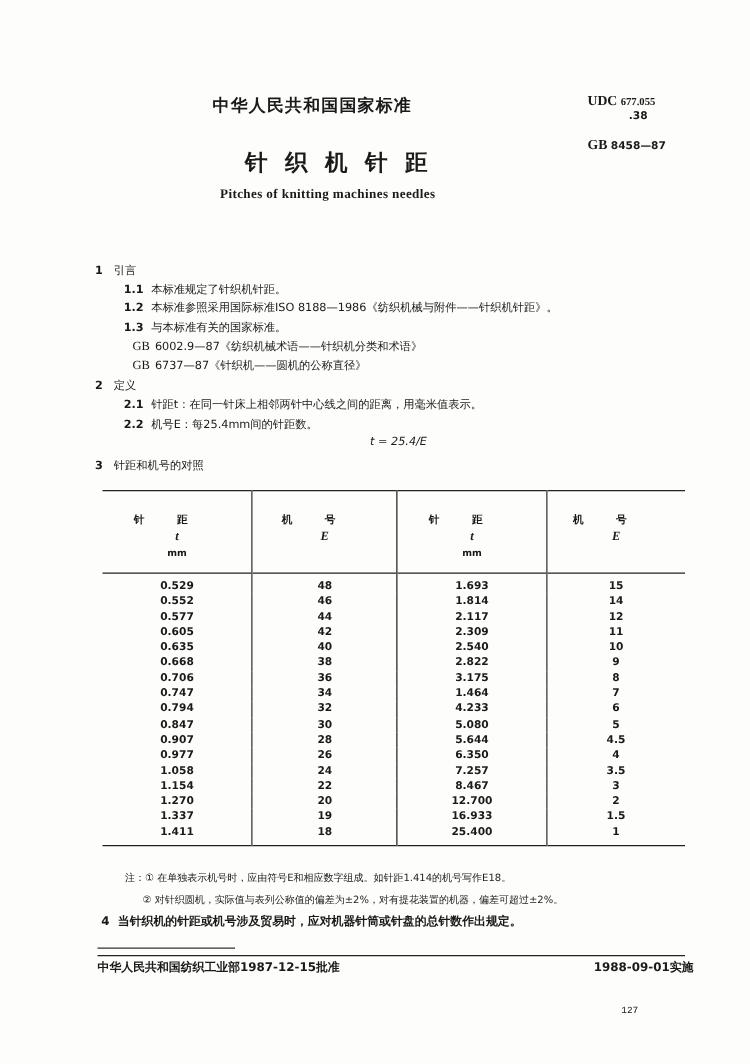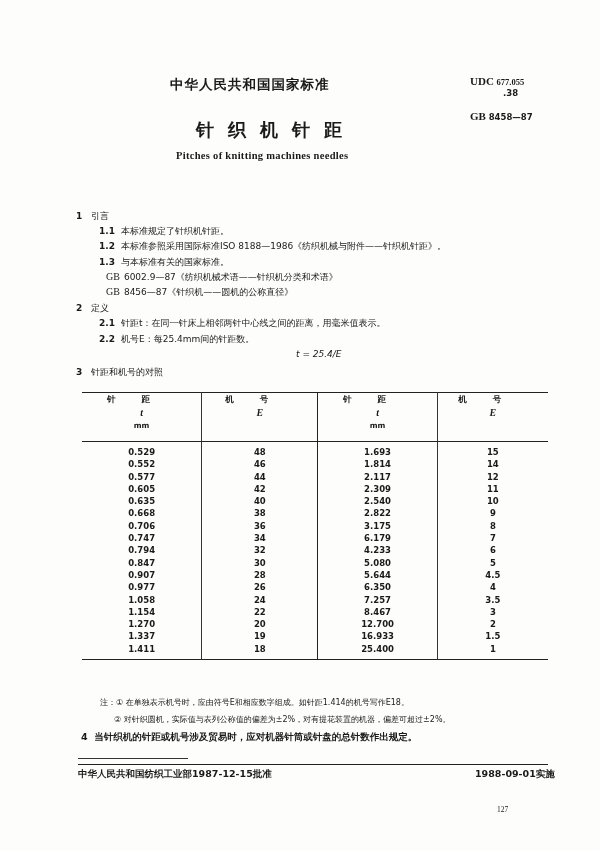--- a/index.html
+++ b/index.html
@@ -25,42 +25,42 @@
   .sec b.n { width:15px; }
   .ref { left:106px; font-size:9px; }
   .ref .gbl { font-family:"Liberation Serif", serif; font-size:10px; margin-right:4px; }
   .formula { left:296px; top:349px; font-size:9px; font-style:italic; }
 
   table.data {
     position:absolute; left:82px; top:392px; width:466px; border-collapse:collapse;
     font-size:8.5px; font-weight:bold;
   }
   table.data th, table.data td { text-align:center; padding:0; }
-  table.data th { height:48px; vertical-align:top; padding-top:0; font-weight:bold; line-height:13px; }
+  table.data th { height:48px; vertical-align:top; padding-top:17px; font-weight:bold; line-height:13px; }
   table.data thead tr { border-top:1.5px solid #222; border-bottom:1.5px solid #222; }
   table.data tbody { border-bottom:1.5px solid #222; }
   table.data td { height:12.3px; line-height:12.3px; }
   table.data tbody tr:first-child td { padding-top:4px; }
   table.data tbody tr:last-child td { padding-bottom:4px; }
   .c1 { width:120px; border-right:1px solid #333; }
   .c2 { width:116px; border-right:1.5px solid #222; }
   .c3 { width:119px; border-right:1px solid #333; }
   .c4 { width:111px; }
   .it { font-style:italic; font-family:"Liberation Serif", serif; font-size:10px; }
   .unit { font-size:7.5px; }
   .hdr-cn { letter-spacing:26px; }
 
   .note1 { left:100px; top:697px; font-size:8px; }
   .note2 { left:114px; top:714px; font-size:8px; }
   .s4 { left:81px; top:731px; font-size:9.5px; font-weight:bold; }
   .rule-short { left:78px; top:758px; width:110px; border-top:1px solid #333; }
   .rule-bottom { left:78px; top:764px; width:470px; border-top:1.5px solid #222; }
   .approve { left:78px; top:768px; font-size:9.5px; font-weight:bold; }
   .effective { left:475px; top:768px; font-size:9.5px; font-weight:bold; }
-  .page-no { left:497px; top:805px; font-size:7.5px; font-family:Liberation Serif, serif; }
+  .page-no { left:497px; top:805px; font-size:7.5px; font-family:Liberation Mono, monospace; }
 </style>
 </head>
 <body>
 
 <div class="abs std-name">中华人民共和国国家标准</div>
 <div class="abs udc">
   <span>UDC</span>
   <span class="num">677.055</span>
 </div>
 <div class="abs udc2">.38</div>
@@ -80,21 +80,21 @@
 <div class="abs line sub" style="top:240px;">
   <b class="n">1.2</b><span>本标准参照采用国际标准ISO 8188—1986《纺织机械与附件——针织机针距》。</span>
 </div>
 <div class="abs line sub" style="top:256px;">
   <b class="n">1.3</b><span>与本标准有关的国家标准。</span>
 </div>
 <div class="abs line ref" style="top:271px;">
   <span class="gbl">GB</span><span>6002.9—87《纺织机械术语——针织机分类和术语》</span>
 </div>
 <div class="abs line ref" style="top:286px;">
-  <span class="gbl">GB</span><span>8456—87《针织机——圆机的公称直径》</span>
+  <span class="gbl">GB</span><span>6737—87《针织机——圆机的公称直径》</span>
 </div>
 <div class="abs line sec" style="top:302px;">
   <b class="n">2</b><span>定义</span>
 </div>
 <div class="abs line sub" style="top:317px;">
   <b class="n">2.1</b><span>针距t：在同一针床上相邻两针中心线之间的距离，用毫米值表示。</span>
 </div>
 <div class="abs line sub" style="top:333px;">
   <b class="n">2.2</b><span>机号E：每25.4mm间的针距数。</span>
 </div>
@@ -165,21 +165,21 @@
       </tr>
       <tr>
         <td class="c1">0.706</td>
         <td class="c2">36</td>
         <td class="c3">3.175</td>
         <td class="c4">8</td>
       </tr>
       <tr>
         <td class="c1">0.747</td>
         <td class="c2">34</td>
-        <td class="c3">6.179</td>
+        <td class="c3">1.464</td>
         <td class="c4">7</td>
       </tr>
       <tr>
         <td class="c1">0.794</td>
         <td class="c2">32</td>
         <td class="c3">4.233</td>
         <td class="c4">6</td>
       </tr>
       <tr>
         <td class="c1">0.847</td>

